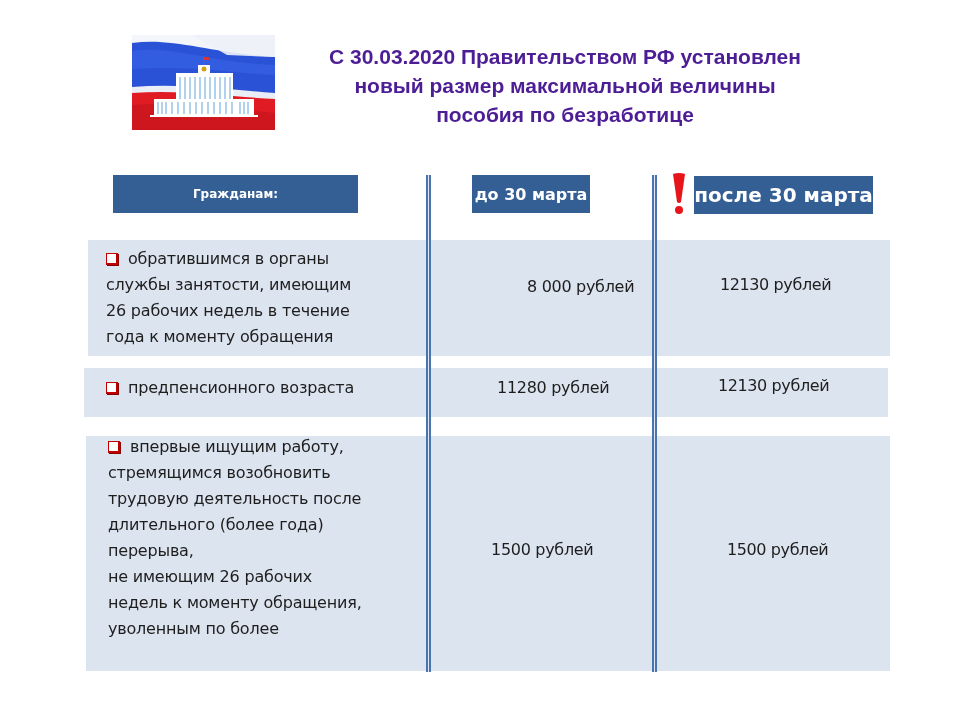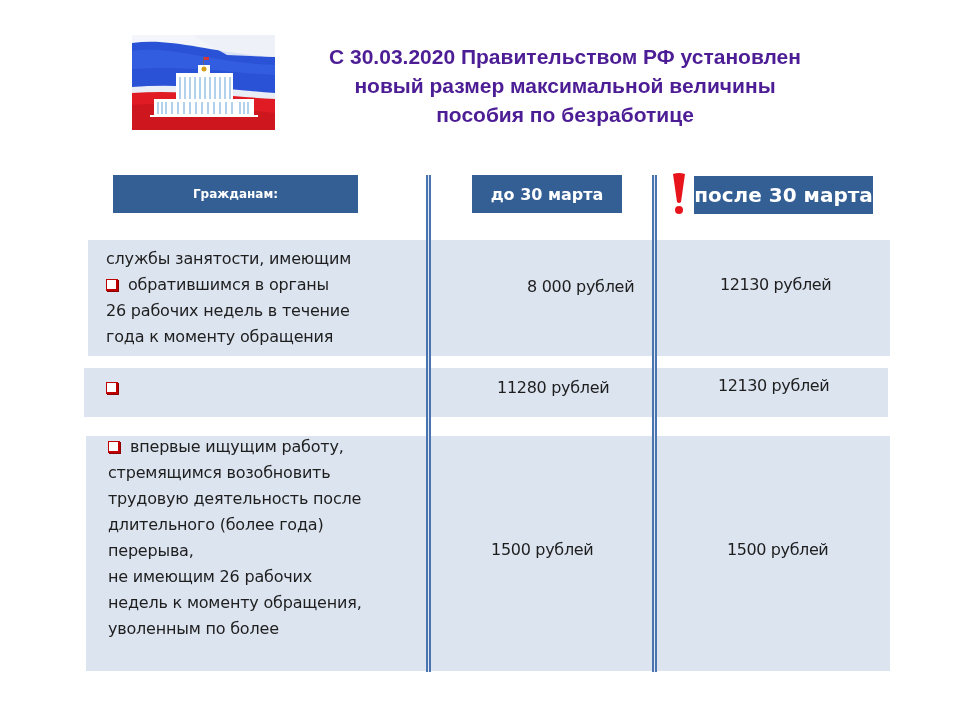--- a/index.html
+++ b/index.html
@@ -19,21 +19,21 @@
     .title div { white-space: nowrap; }
 
     .hdr {
       position: absolute; background: #345f94; color: #ffffff;
       font-weight: bold; font-size: 12px;
       font-family: "DejaVu Sans", sans-serif;
       display: flex; align-items: center; justify-content: center;
       white-space: nowrap;
     }
     .hdr-citizens { left: 113px; top: 175px; width: 245px; height: 38px; }
-    .hdr-before { left: 472px; top: 175px; width: 150px; height: 38px; font-size: 16px; }
+    .hdr-before { left: 472px; top: 175px; width: 118px; height: 38px; font-size: 16px; }
     .hdr-after { left: 694px; top: 176px; width: 179px; height: 38px; font-size: 20px; }
 
     .excl {
       position: absolute; left: 668px; top: 172px; width: 22px; height: 44px;
     }
 
     .divider {
       position: absolute; top: 175px; width: 5px; height: 497px;
       border-left: 2px solid #4a74b0; border-right: 2px solid #4a74b0;
       background: #dfe7f2; z-index: 3;
@@ -154,30 +154,30 @@
 </div>
 
 <div class="row row1"></div>
 <div class="row row2"></div>
 <div class="row row3"></div>
 
 <div class="divider div1"></div>
 <div class="divider div2"></div>
 
 <div class="desc d1">
+  <div class="line"><span class="bullet"></span><span>обратившимся   в органы</span></div>
   <div class="line">службы занятости,  имеющим</div>
-  <div class="line"><span class="bullet"></span><span>обратившимся   в органы</span></div>
   <div class="line">26 рабочих недель в течение</div>
   <div class="line">года к моменту обращения</div>
 </div>
 <div class="val v1a">8 000 рублей</div>
 <div class="val bold v1b">12130 рублей</div>
 
 <div class="desc d2">
-  <div class="line"><span class="bullet"></span></div>
+  <div class="line"><span class="bullet"></span><span>предпенсионного  возраста</span></div>
 </div>
 <div class="val v2a">11280 рублей</div>
 <div class="val bold v2b">12130 рублей</div>
 
 <div class="desc d3">
   <div class="line"><span class="bullet"></span><span>впервые ищущим работу,</span></div>
   <div class="line">стремящимся  возобновить</div>
   <div class="line">трудовую деятельность после</div>
   <div class="line">длительного (более года)</div>
   <div class="line">перерыва,</div>

